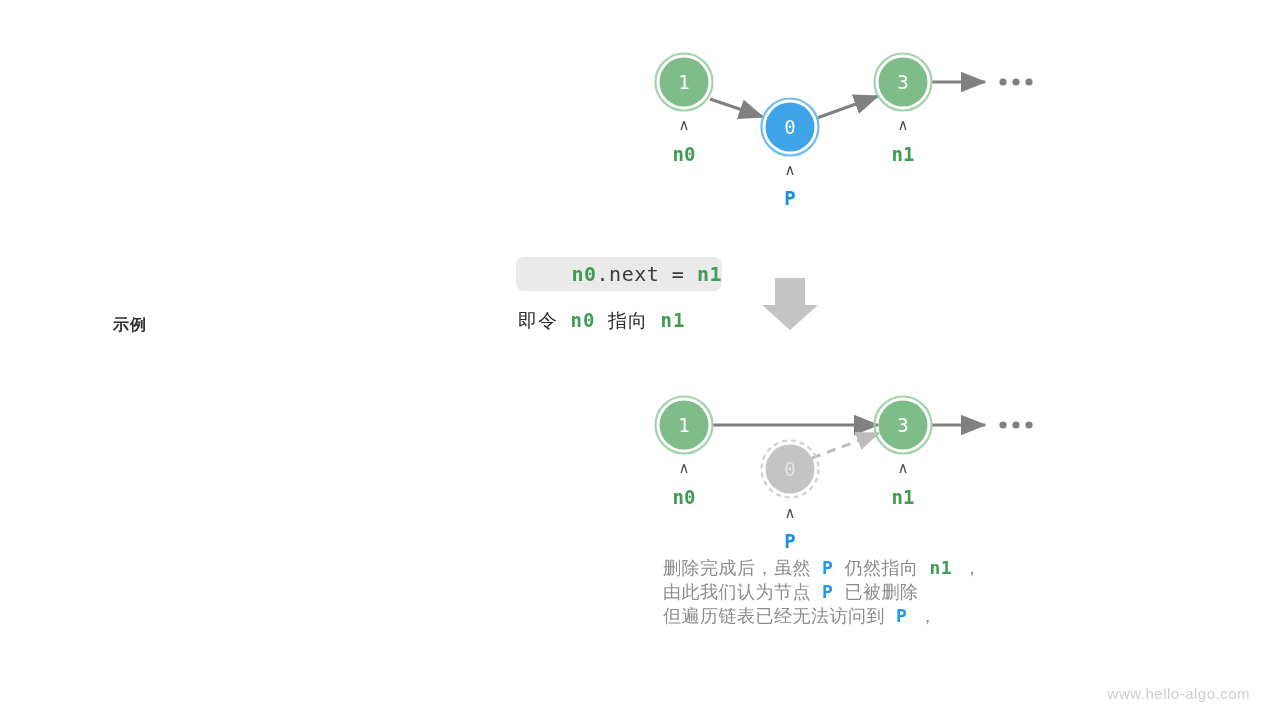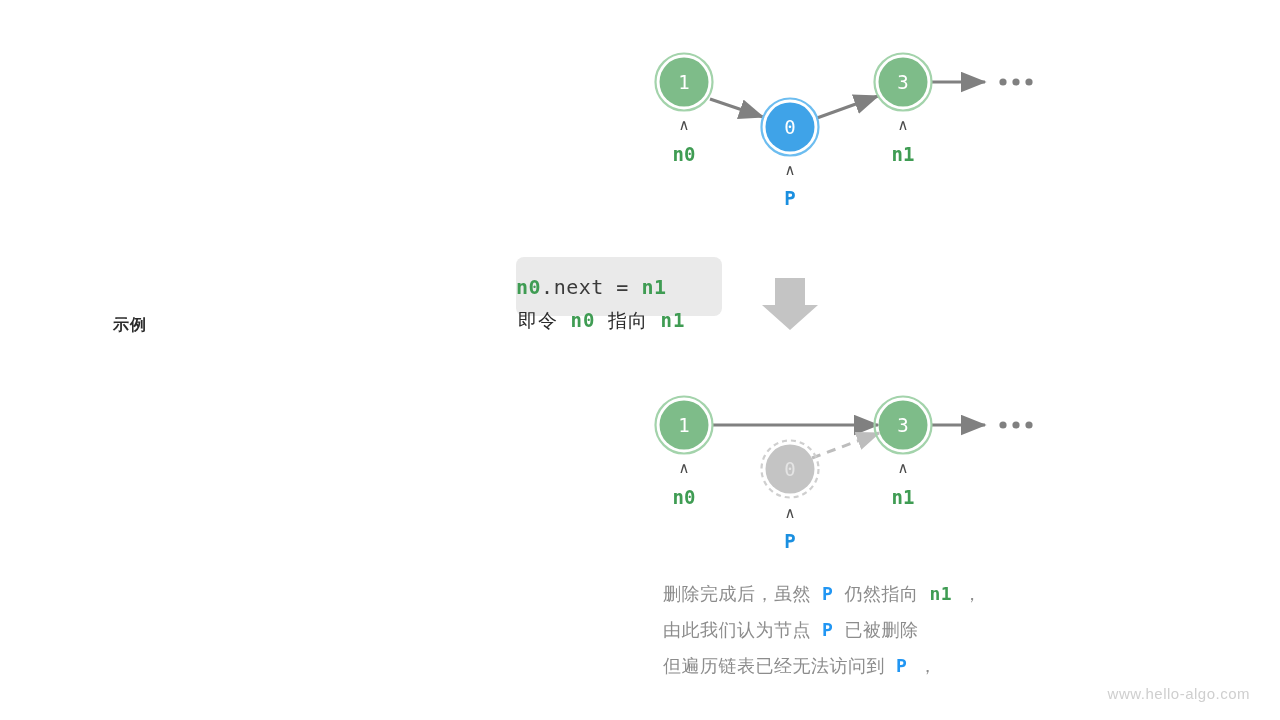--- a/index.html
+++ b/index.html
@@ -51,27 +51,27 @@
   }
   .blue-id { color: #2196f3; }
   .green-id { color: #3f9c53; }
 
   
   .code-pill {
     position: absolute;
     left: 516px;
     top: 257px;
     width: 206px;
-    height: 59px;
+    height: 34px;
     background: #eaeaea;
     border-radius: 8px;
     box-sizing: border-box;
     display: flex;
     align-items: center;
-    justify-content: flex-start;
+    justify-content: flex-end;
   }
   .code-pill .code-text {
     font-family: "DejaVu Sans Mono", "Liberation Mono", monospace;
     font-size: 20px;
     color: #3b3b3b;
     letter-spacing: 0.5px;
     white-space: pre;
   }
   .code-pill .code-text .green-id { color: #3f9c53; font-weight: bold; }
 
@@ -87,24 +87,24 @@
   .code-desc .green-id {
     font-family: "DejaVu Sans Mono", "Liberation Mono", monospace;
     font-weight: bold;
     font-size: 19px;
   }
 
   
   .note-block {
     position: absolute;
     left: 663px;
-    top: 576px;
+    top: 556px;
     font-size: 18px;
     color: #8c8c8c;
-    line-height: 36px;
+    line-height: 24px;
     letter-spacing: 0.5px;
     white-space: nowrap;
   }
   .note-block .mono { font-size: 18px; }
   .note-block .green-id { color: #3f9c53; }
   .note-block .blue-id { color: #2196f3; }
 
   
   .watermark {
     position: absolute;

